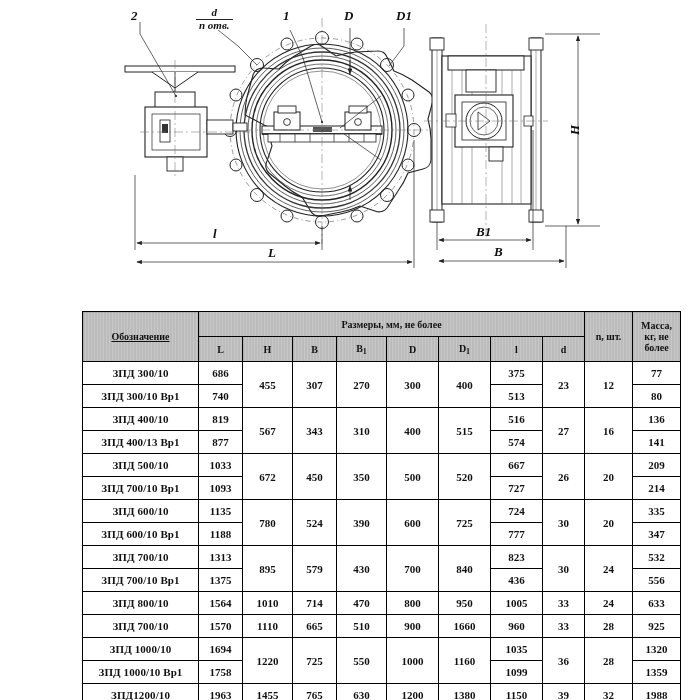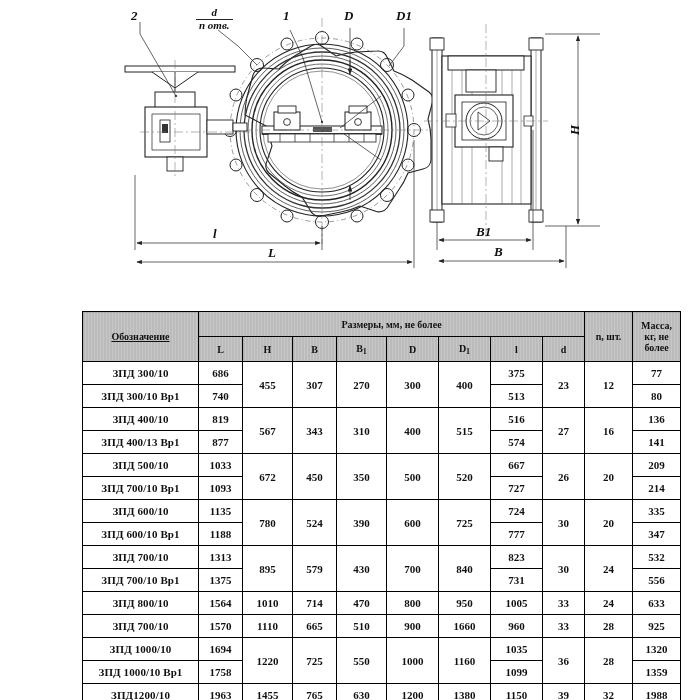--- a/index.html
+++ b/index.html
@@ -429,21 +429,21 @@
           <td rowspan="2">700</td>
           <td rowspan="2">840</td>
           <td>823</td>
           <td rowspan="2">30</td>
           <td rowspan="2">24</td>
           <td>532</td>
         </tr>
         <tr>
           <td class="desig">ЗПД 700/10 Вр1</td>
           <td>1375</td>
-          <td>731</td>
+          <td>436</td>
           <td>556</td>
         </tr>
         <tr>
           <td class="desig">ЗПД 800/10</td>
           <td>1564</td>
           <td>1010</td>
           <td>714</td>
           <td>470</td>
           <td>800</td>
           <td>950</td>

